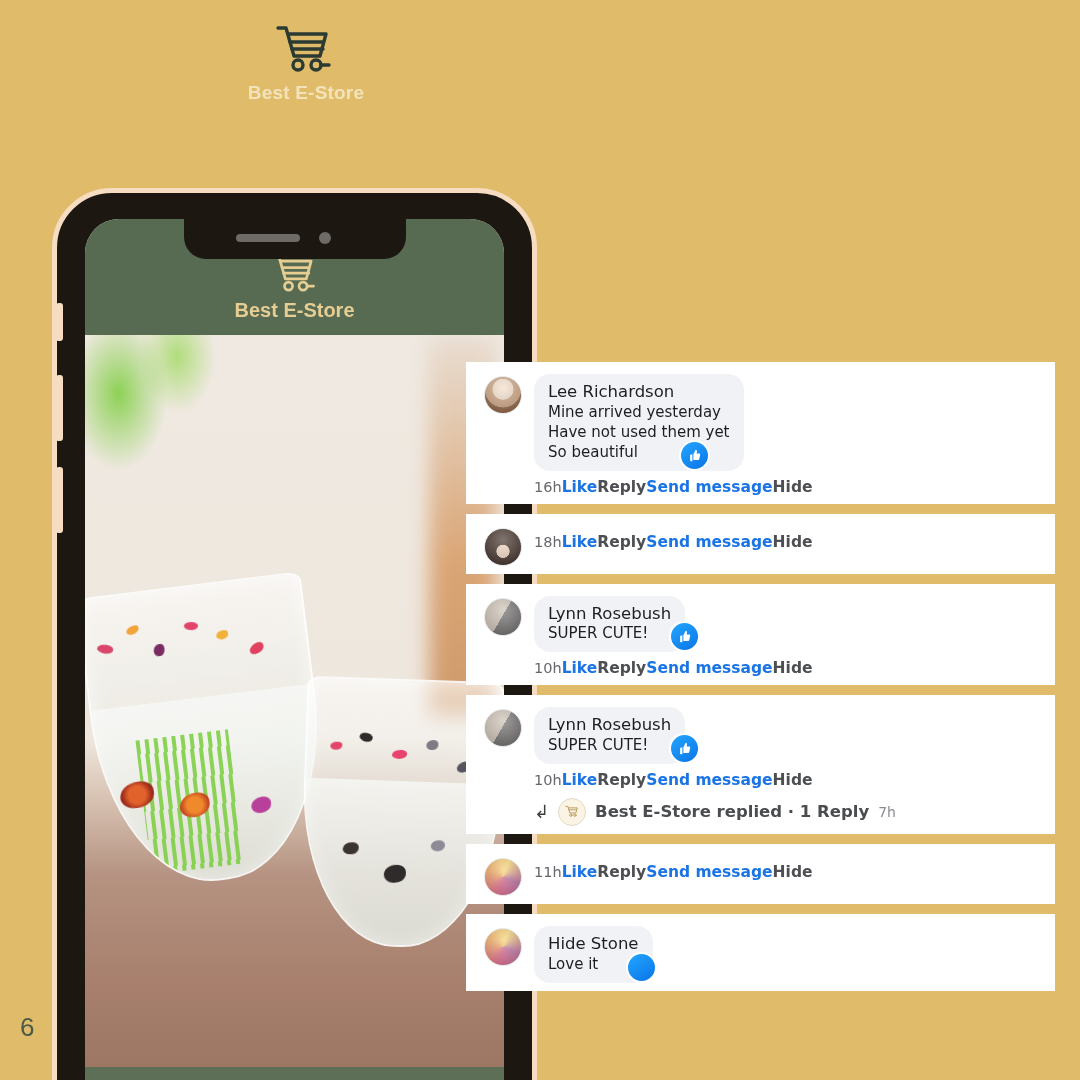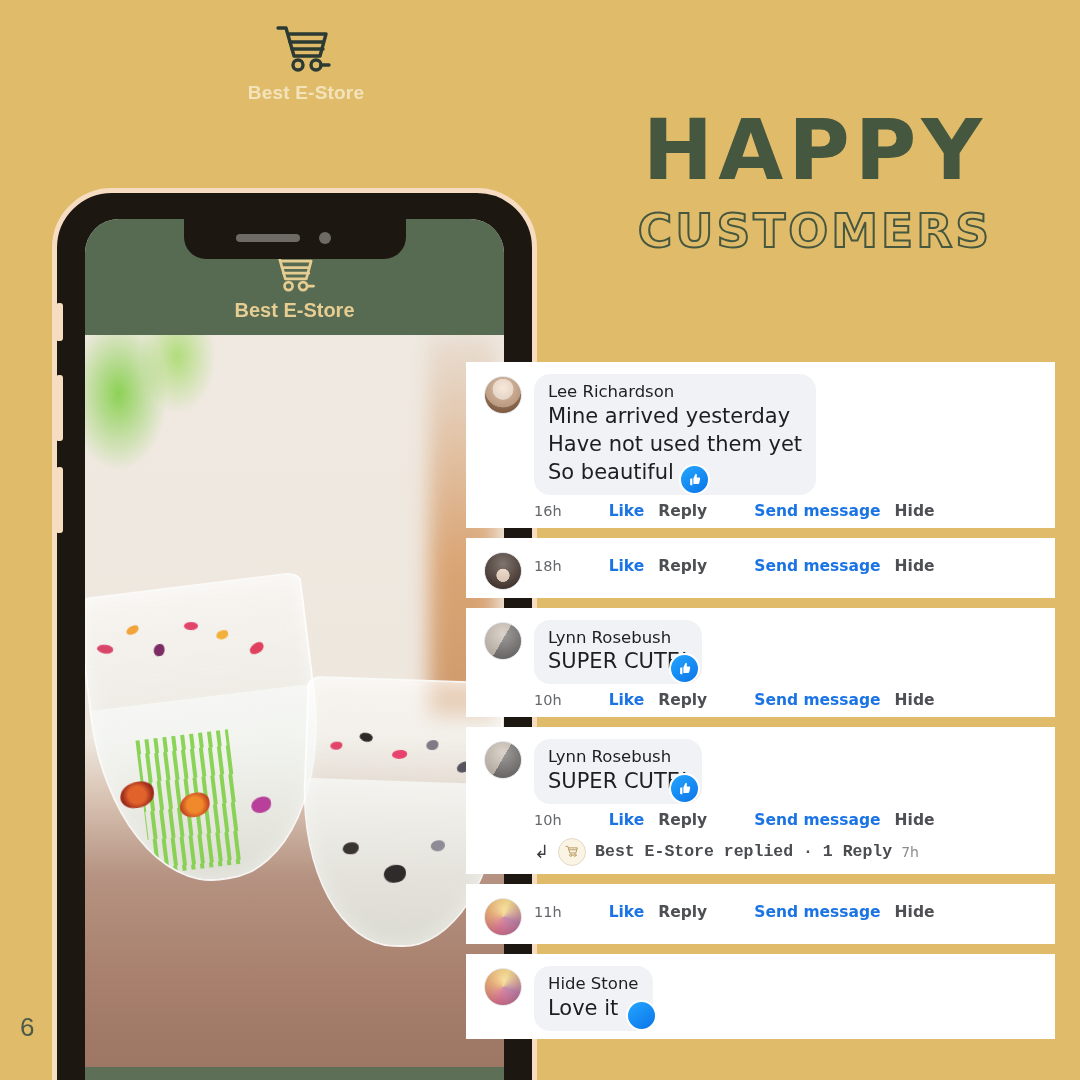--- a/index.html
+++ b/index.html
@@ -291,21 +291,21 @@
     position: relative;
     max-width: 100%;
   }
   .cname {
     font-size: 16.5px;
     color: #1c1e21;
     line-height: 1.32;
     font-family: "DejaVu Sans", sans-serif;
   }
   .ctext {
-    font-size: 21px;
+    font-size: 15px;
     color: #1c1e21;
     line-height: 1.33;
     white-space: pre-line;
     font-family: "DejaVu Sans", sans-serif;
   }
   .like-badge {
     position: absolute;
     width: 27px;
     height: 27px;
     border-radius: 50%;
@@ -314,26 +314,25 @@
     display: flex;
     align-items: center;
     justify-content: center;
     z-index: 3;
   }
   .like-badge svg { width: 15px; height: 15px; display: block; }
   .actions {
     margin-top: 7px;
     display: flex;
     align-items: baseline;
-    gap: 14px;
     font-size: 15.5px;
     font-family: "DejaVu Sans", sans-serif;
   }
   .act-time { color: #65676b; font-size: 14.5px; }
-  .act-like, .act-send { color: #1b74e4; font-weight: bold; margin-left: 33px; }
+  .act-like, .act-send { color: #1b74e4; font-weight: bold; }
   .act-reply, .act-hide { color: #4d4f53; font-weight: bold; }
   .reply-row {
     margin-top: 9px;
     display: flex;
     align-items: center;
     gap: 9px;
     font-size: 16.5px;
     color: #5a5c60;
     font-family: "DejaVu Sans", sans-serif;
   }
@@ -341,21 +340,21 @@
   .reply-avatar {
     width: 26px; height: 26px;
     border-radius: 50%;
     background: #fbf4e4;
     border: 1px solid #e2dac6;
     display: flex;
     align-items: center;
     justify-content: center;
   }
   .reply-avatar svg { width: 15px; height: 13px; }
-  .reply-bold { font-weight: bold; color: #4a4c50; font-family: Liberation Mono, monospace; }
+  .reply-bold { font-weight: bold; color: #4a4c50; }
   .reply-time { color: #8a8c90; font-size: 14px; }
 </style>
 </head>
 <body>
 
 <div class="stage">
 
   <div class="brand">
     <svg class="brand-cart" viewBox="0 0 62 52">
       <g fill="none" stroke="#2b3a33" stroke-width="3.4" stroke-linecap="round" stroke-linejoin="round">
@@ -364,24 +363,20 @@
         <path d="M17 25 h31"></path>
         <circle cx="23" cy="41" r="5"></circle>
         <circle cx="41" cy="41" r="5"></circle>
         <path d="M46 41 h8"></path>
       </g>
     </svg>
     <div class="brand-name">Best E-Store</div>
   </div>
 
 
-  <div class="headline">
-    <div class="happy">HAPPY</div>
-    <div class="customers">CUSTOMERS</div>
-  </div>
 
   <div class="page-num">6</div>
 
   <div class="phone">
     <div class="side-btn b1"></div>
     <div class="side-btn b2"></div>
     <div class="side-btn b3"></div>
 
     <div class="phone-screen">
       <div class="notch">

